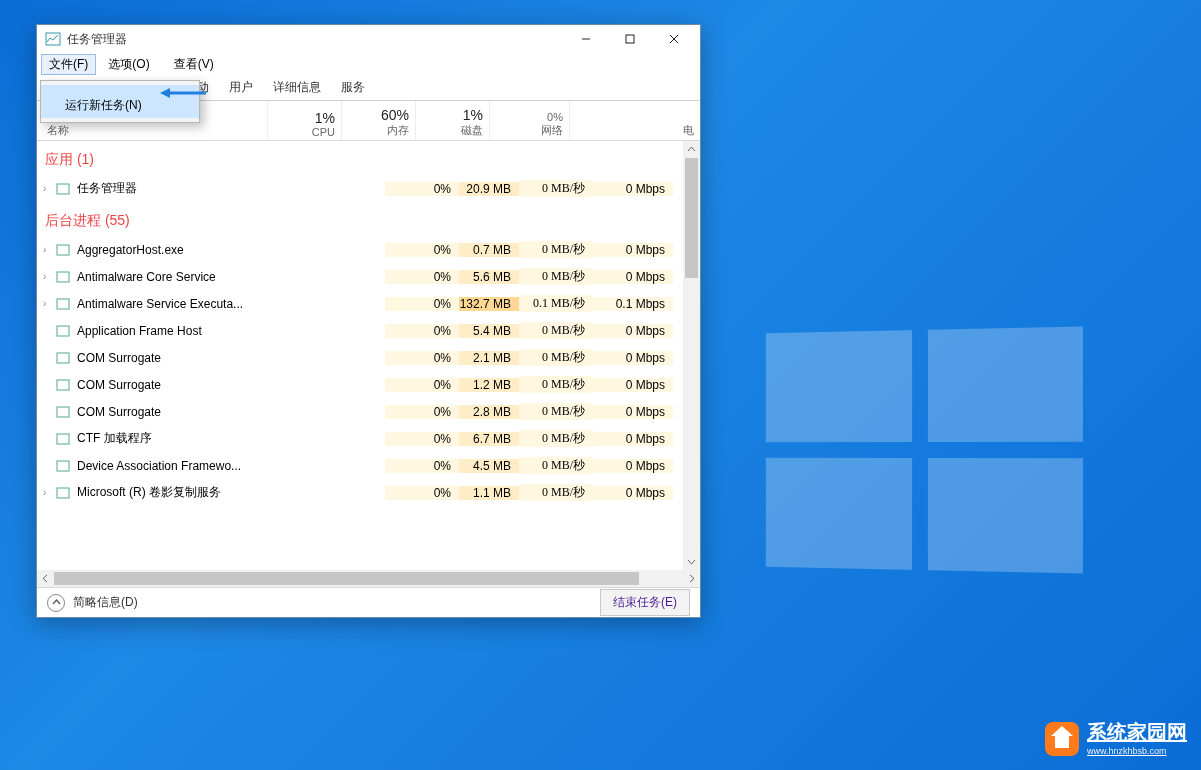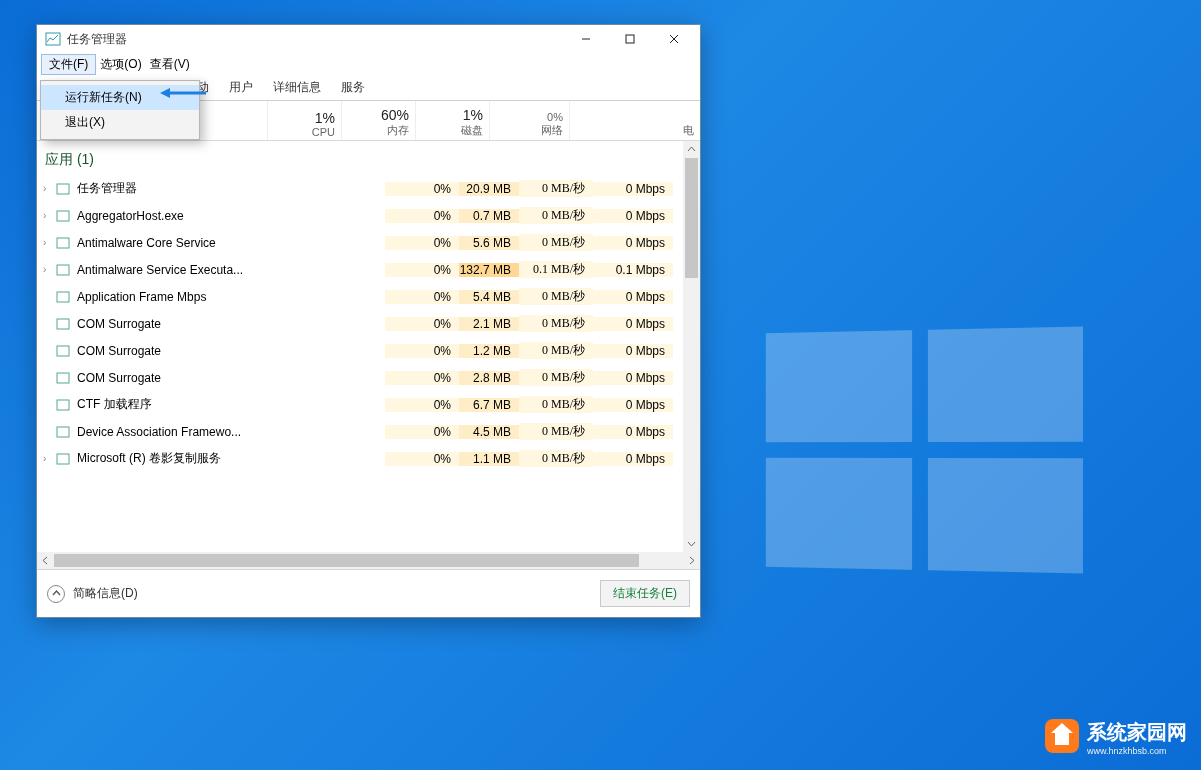--- a/index.html
+++ b/index.html
@@ -8,22 +8,22 @@
   background: linear-gradient(135deg, #0a6dd6 0%, #1e88e5 40%, #0a6dd6 100%);
   position: relative; overflow: hidden;
 }
 .win-logo {
   position: absolute; left: 760px; top: 330px; width: 320px; height: 240px;
   display: grid; grid-template-columns: 1fr 1fr; grid-template-rows: 1fr 1fr;
   gap: 16px; transform: perspective(800px) rotateY(-8deg);
 }
 .win-logo div { background: rgba(255,255,255,0.25); }
 .watermark {
-  position: absolute; right: 14px; bottom: 14px; display: flex; align-items: flex-start;
-  color: #fff; font-size: 20px; font-weight: 600;
+  position: absolute; right: 14px; bottom: 14px; display: flex; align-items: flex-end;
+  color: #fff; font-size: 20px; font-weight: 600; text-decoration: underline;
 }
 .watermark .sub { font-size: 9px; font-weight: 400; color: #eee; display:block; }
 .house {
   width: 34px; height: 34px; background: #ff7a1a; border-radius: 8px; margin-right: 8px;
   position: relative;
 }
 .house::before {
   content: ""; position: absolute; left: 6px; top: 4px; width: 0; height: 0;
   border-left: 11px solid transparent; border-right: 11px solid transparent;
   border-bottom: 10px solid #fff;
@@ -43,28 +43,28 @@
   font-size: 12px; color: #333;
 }
 .titlebar .tb-icon { width:16px; height:16px; margin: 0 6px 0 4px; display:inline-block; }
 .titlebar .tb-icon svg { width:16px; height:16px; }
 .titlebar-spacer { flex: 1; }
 .sysbtn { width: 44px; height: 28px; display:flex; align-items:center; justify-content:center; cursor:pointer; }
 .sysbtn svg { width:10px; height:10px; stroke:#222; stroke-width:1; fill:none; }
 .menubar {
   height: 22px; display:flex; align-items:center; font-size:12px; padding: 0 4px;
 }
-.menubar .mitem { padding: 2px 4px; cursor:pointer; }
+.menubar .mitem { padding: 2px 12px; cursor:pointer; }
 .menubar .mitem.open { border:1px solid #99bde8; background:#e8f1fb; padding:1px 7px; }
 .dropdown {
   position:absolute; left: 40px; top: 80px; width: 160px;
   background:#f3f3f3; border:1px solid #b6b6b6; box-shadow: 4px 4px 10px rgba(0,0,0,.25);
   z-index: 50; font-size:12px; padding: 4px 0;
 }
-.dropdown .ditem { padding: 4px 28px 4px 24px; cursor:pointer; }
+.dropdown .ditem { padding: 12px 28px 4px 24px; cursor:pointer; }
 .dropdown .ditem.hl { background:#cde6ff; }
 .arrow-ann {
   position:absolute; left:160px; top:86px; width:46px; height:14px; z-index:60;
 }
 .arrow-ann svg { width:46px; height:14px; }
 .tabs {
   height: 26px; display:flex; align-items:flex-end; font-size:12px; padding: 0 6px;
   border-bottom: 1px solid #d0d0d0;
 }
 .tabs .tab { padding: 4px 10px; cursor:pointer; color:#333; } 
@@ -74,21 +74,21 @@
   border-bottom:1px solid #d8d8d8;
 }
 .header-row .hcell { height:100%; border-right:0; display:flex; flex-direction:column; justify-content:flex-end; padding: 2px 6px; }
 .hcell.name { width: 230px; padding-left:10px; justify-content:flex-end; }
 .hcell.status { width: 118px; }
 .hcell.num { width: 74px; text-align:right; align-items:flex-end; border-left:1px solid #eee; }
 .hcell.num .pct { font-size:14px; color:#222; }
 .hcell.net { width: 80px; text-align:right; align-items:flex-end; border-left:1px solid #eee; }
 .hcell.pwr { flex:1; text-align:right; align-items:flex-end; border-left:1px solid #eee; }
 .scrollbody { flex:1; overflow:hidden; position:relative; }
-.group-title { color:#14532d; font-size:14px; padding: 10px 8px 6px 8px; }
+.group-title { color:#ef4444; font-size:14px; padding: 10px 8px 6px 8px; }
 .row {
   display:flex; align-items:center; font-size:12px; height:27px;
 }
 .row .expander { width:18px; padding-left:6px; color:#888; font-size:10px;}
 .row .ic { width:16px; height:16px; margin-right:6px; display:inline-block; }
 .row .ic svg{ width:16px; height:16px; }
 .row .name { width: 212px; display:flex; align-items:center; white-space:nowrap; overflow:hidden; }
 .row .status { width: 118px; }
 .row .c { text-align:right; padding-right:8px; }
 .row .cpu { width:74px; }
@@ -104,31 +104,31 @@
 }
 .vscrollbar .arrow{ width:17px; height:17px; display:flex; align-items:center; justify-content:center;}
 .vscrollbar .thumb{ width:13px; background:#c6c6c6; border-radius:0; }
 .hscrollbar {
   height:17px; background:#f1f1f1; display:flex; align-items:center;
 }
 .hscrollbar .arrow{ width:17px; height:17px; display:flex; align-items:center; justify-content:center;}
 .hscrollbar .track{ flex:1; position:relative; height:13px; }
 .hscrollbar .thumb{ position:absolute; left:0; height:13px; background:#c6c6c6; width:93%; }
 .footer {
-  height:48px; border-top:1px solid #d8d8d8; display:flex; align-items:center;
+  height:30px; border-top:1px solid #d8d8d8; display:flex; align-items:center;
   padding: 0 10px; font-size:12px; justify-content:space-between;
 }
 .footer .left { display:flex; align-items:center; cursor:pointer; color:#333; }
 .footer .circle {
   width:18px;height:18px;border:1px solid #888;border-radius:50%;margin-right:8px;
   display:flex;align-items:center;justify-content:center;
 }
 .footer .circle svg{width:9px;height:9px;stroke:#555;fill:none;stroke-width:1.3;}
 .footer button {
-  font-size:12px; padding:4px 12px; background:#f3f3f3; border:1px solid #c9c9c9; color:#15803d;
+  font-size:12px; padding:4px 12px; background:#f3f3f3; border:1px solid #c9c9c9; color:#4c1d95;
 }
 </style>
 </head>
 <body>
 
 <div class="win-logo">
   <div></div>
     <div></div>
     <div></div>
     <div></div>
@@ -223,20 +223,21 @@
                 <rect x="2" y="3" width="12" height="10" fill="none" stroke="#5a8" stroke-width="1"></rect>
               </svg></span>
             <span>任务管理器</span>
           </span>
           <span class="status"></span>
           <span class="c cpu">0%</span>
           <span class="c mem">20.9 MB</span>
           <span class="c disk">0 MB/秒</span>
           <span class="c net">0 Mbps</span>
         </div>
+        <div class="group-title">后台进程 (55)</div>
         <div class="row heat-cols">
           <span class="expander">›</span>
           <span class="name">
             <span class="ic"><svg viewBox="0 0 16 16">
                 <rect x="2" y="3" width="12" height="10" fill="none" stroke="#5a8" stroke-width="1"></rect>
               </svg></span>
             <span>AggregatorHost.exe</span>
           </span>
           <span class="status"></span>
           <span class="c cpu">0%</span>
@@ -271,21 +272,21 @@
           <span class="c mem">132.7 MB</span>
           <span class="c disk">0.1 MB/秒</span>
           <span class="c net">0.1 Mbps</span>
         </div>
         <div class="row heat-cols">
           <span class="expander"></span>
           <span class="name">
             <span class="ic"><svg viewBox="0 0 16 16">
                 <rect x="2" y="3" width="12" height="10" fill="none" stroke="#5a8" stroke-width="1"></rect>
               </svg></span>
-            <span>Application Frame Mbps</span>
+            <span>Application Frame Host</span>
           </span>
           <span class="status"></span>
           <span class="c cpu">0%</span>
           <span class="c mem">5.4 MB</span>
           <span class="c disk">0 MB/秒</span>
           <span class="c net">0 Mbps</span>
         </div>
         <div class="row heat-cols">
           <span class="expander"></span>
           <span class="name">
@@ -411,20 +412,19 @@
           </svg>
         </span>
       <span>简略信息(D)</span>
     </div>
     <button disabled="">结束任务(E)</button>
   </div>
 </div>
 
 <div class="dropdown">
   <div class="ditem hl">运行新任务(N)</div>
-  <div class="ditem">退出(X)</div>
 </div>
 <div class="arrow-ann">
   <svg viewBox="0 0 46 14">
       <line x1="46" y1="7" x2="6" y2="7" stroke="#1e7fe0" stroke-width="3"></line>
       <polygon points="0,7 10,2 10,12" fill="#1e7fe0"></polygon>
     </svg>
 </div>
 
 </body></html>

